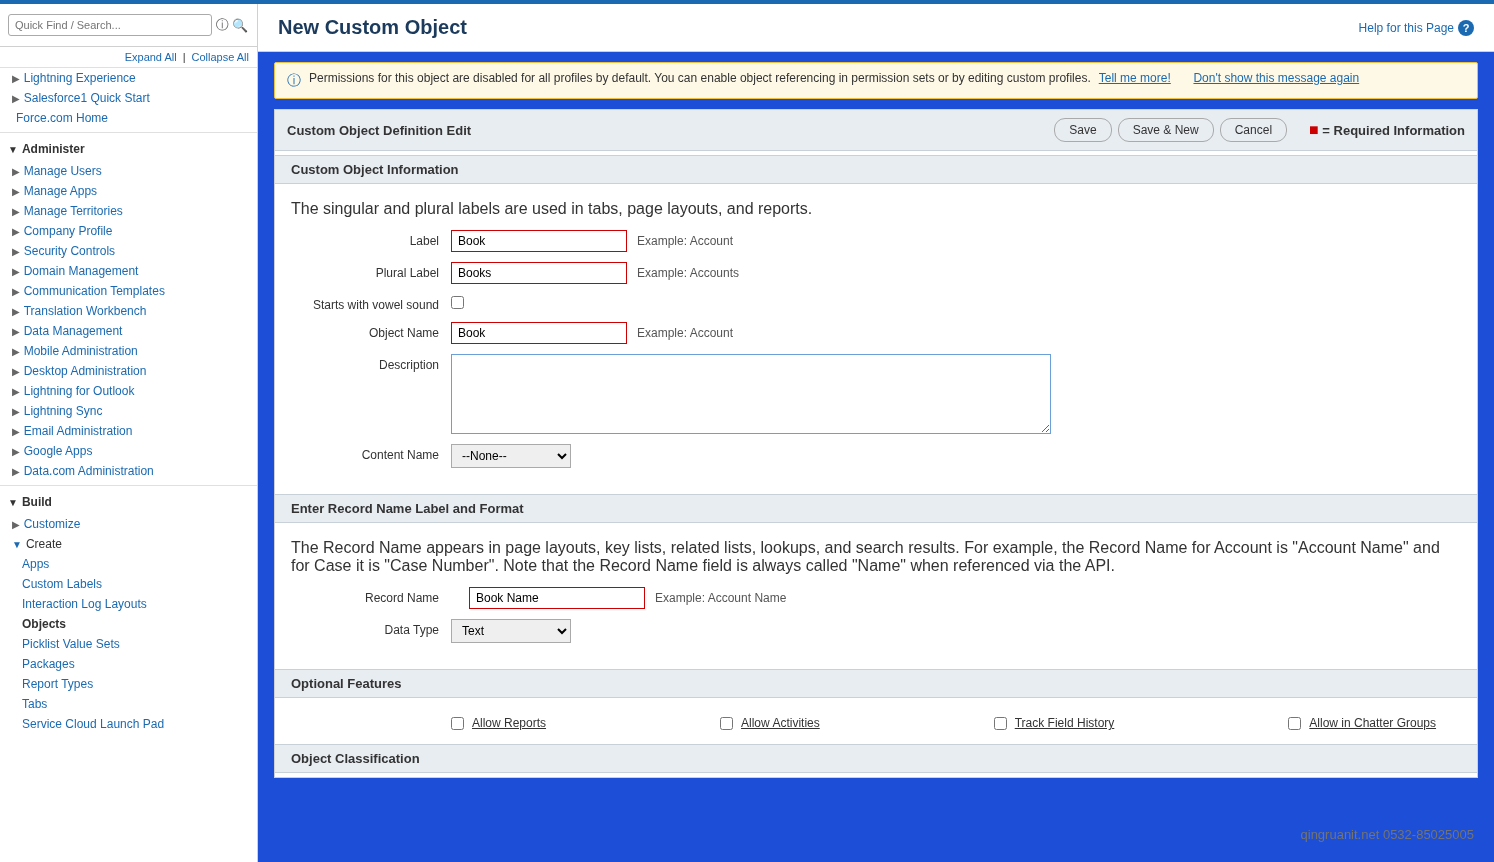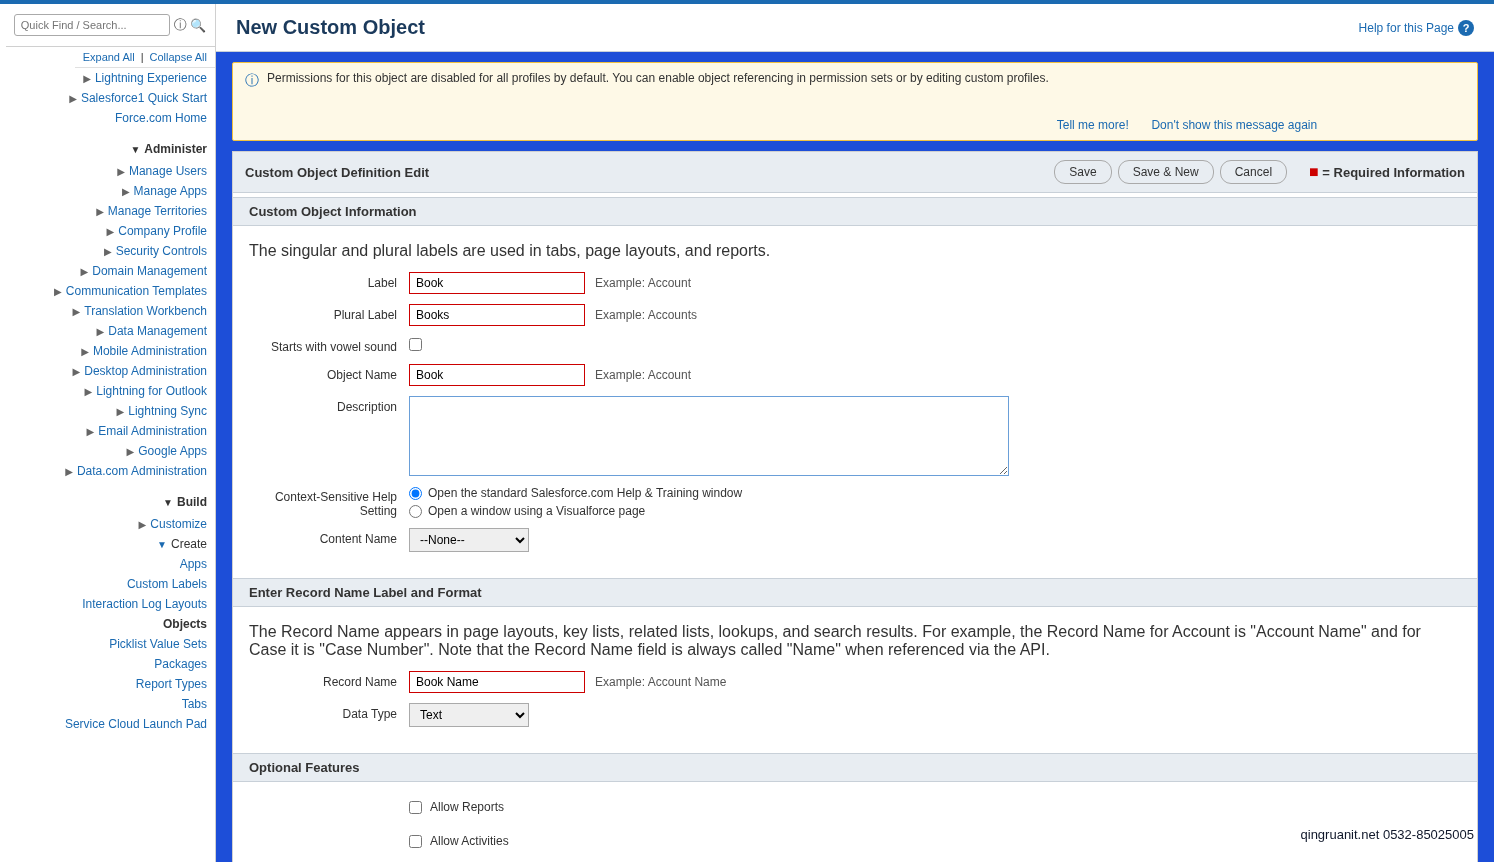--- a/index.html
+++ b/index.html
@@ -5,21 +5,21 @@
     * { box-sizing: border-box; margin: 0; padding: 0; }
     body { font-family: Arial, sans-serif; font-size: 12px; background: #f4f6f9; color: #333; display: flex; flex-direction: column; height: 862px; overflow: hidden; }
 
     
     #top-bar { background: #1b6ab1; height: 4px; }
 
     
     #layout { display: flex; flex: 1; overflow: hidden; }
 
     
-    #sidebar { width: 216px; background: #fff; border-right: 1px solid #d0d0d0; display: flex; flex-direction: column; overflow-y: auto; flex-shrink: 0; align-items: flex-end; }
+    #sidebar { width: 258px; background: #fff; border-right: 1px solid #d0d0d0; display: flex; flex-direction: column; overflow-y: auto; flex-shrink: 0; }
     #search-bar { padding: 10px 8px; border-bottom: 1px solid #d0d0d0; display: flex; align-items: center; gap: 4px; }
     #search-bar input { flex: 1; border: 1px solid #aaa; border-radius: 3px; padding: 4px 6px; font-size: 11px; }
     #search-bar .icon-btn { cursor: pointer; color: #666; font-size: 13px; }
     #expand-collapse { padding: 4px 8px; font-size: 11px; border-bottom: 1px solid #e0e0e0; display: flex; gap: 6px; justify-content: flex-end; }
     #expand-collapse a { color: #1b6ab1; text-decoration: none; cursor: pointer; }
     .sidebar-item { display: flex; align-items: center; padding: 3px 8px 3px 12px; cursor: pointer; color: #1b6ab1; font-size: 12px; }
     .sidebar-item .arrow { margin-right: 4px; color: #666; font-size: 10px; }
     .sidebar-sub-item { padding: 3px 8px 3px 22px; cursor: pointer; color: #1b6ab1; font-size: 12px; }
     .sidebar-sub-item.active { color: #333; font-weight: bold; text-decoration: none; cursor: default; }
     .sidebar-divider { height: 1px; background: #e0e0e0; margin: 4px 0; }
@@ -28,21 +28,21 @@
 
     
     #main { flex: 1; overflow-y: auto; background: #1d4ed8; }
     #main-header { background: #fff; border-bottom: 1px solid #c8d0d8; padding: 12px 20px; display: flex; align-items: center; justify-content: space-between; }
     #main-header h1 { font-size: 20px; font-weight: bold; color: #1b3a5c; }
     #main-header .help-link { font-size: 12px; color: #1b6ab1; text-decoration: none; display: flex; align-items: center; gap: 4px; }
 
     
     .alert-banner { background: #fef9e7; border: 1px solid #f0c040; margin: 10px 16px; padding: 8px 12px; display: flex; align-items: flex-start; gap: 8px; font-size: 12px; border-radius: 2px; }
     .alert-banner .alert-icon { color: #1b6ab1; font-size: 14px; margin-top: 1px; }
-    .alert-banner a { color: #1b6ab1; cursor: pointer; margin-top: 47px; }
+    .alert-banner a { color: #1b6ab1; text-decoration: underline; cursor: pointer; }
 
     
     .form-container { margin: 8px 16px; background: #fff; border: 1px solid #d0d0d0; }
     .form-container-header { background: #e8edf2; padding: 8px 12px; font-weight: bold; font-size: 13px; color: #333; border-bottom: 1px solid #c8d0d8; display: flex; align-items: center; justify-content: space-between; }
     .form-toolbar { padding: 8px 12px; background: #f8f9fa; border-bottom: 1px solid #d0d0d0; display: flex; gap: 6px; align-items: center; }
     .btn { padding: 4px 14px; font-size: 12px; border-radius: 11px; cursor: pointer; border: 1px solid; }
     .btn-secondary { background: #e8edf2; color: #333; border-color: #aaa; }
     .required-mark { color: #c00; font-size: 16px; }
 
     
@@ -56,25 +56,25 @@
     .form-field .example-text { font-size: 12px; color: #555; }
     .form-field input[type="checkbox"] { margin-top: 2px; }
     .form-field select { padding: 3px 6px; font-size: 12px; border: 1px solid #aaa; min-width: 120px; }
     .form-field .radio-group { display: flex; flex-direction: column; gap: 4px; }
     .form-field .radio-option { display: flex; align-items: center; gap: 6px; font-size: 12px; }
 
     .section-divider { background: #e8edf2; padding: 6px 16px; font-weight: bold; font-size: 13px; color: #333; border-top: 1px solid #c8d0d8; border-bottom: 1px solid #c8d0d8; margin: 4px 0; }
 
     
     .optional-section { padding: 10px 16px; }
-    .optional-section .checkbox-list { display: flex; flex-direction: column; gap: 20px; margin-top: 4px; }
+    .optional-section .checkbox-list { display: flex; flex-direction: row; gap: 14px; margin-top: 4px; text-decoration: underline; }
     .optional-section .checkbox-item { display: flex; align-items: center; gap: 8px; font-size: 12px; margin-left: 160px; }
 
     
-    .watermark { position: fixed; bottom: 20px; right: 20px; color: #0f172a; font-size: 13px; pointer-events: none; z-index: 999; }
+    .watermark { position: fixed; bottom: 20px; right: 20px; color: #737373; font-size: 13px; pointer-events: none; z-index: 999; }
   </style>
 </head>
 <body>
 
 <div id="top-bar"></div>
 <div id="layout">
 
   <div id="sidebar">
     <div id="search-bar">
       <input type="text" placeholder="Quick Find / Search..." style="">
@@ -283,54 +283,39 @@
           </div>
         </div>
 
         <div class="form-row">
           <div class="form-label">Description</div>
           <div class="form-field">
             <textarea style="border-color: rgb(106, 159, 216); width: 600px; height: 80px;"></textarea>
           </div>
         </div>
 
-        <div class="form-row">
-          <div class="form-label">Context-Sensitive Help Setting</div>
-          <div class="form-field">
-            <div class="radio-group">
-              <label class="radio-option">
-                <input type="radio" name="context-help" checked="" style="">
-                <span>Open the standard Salesforce.com Help &amp; Training window</span>
-              </label>
-              <label class="radio-option">
-                <input type="radio" name="context-help" style="">
-                <span>Open a window using a Visualforce page</span>
-              </label>
-            </div>
-          </div>
-        </div>
 
         <div class="form-row">
           <div class="form-label">Content Name</div>
           <div class="form-field">
             <select>
               <option>--None--</option>
             </select>
           </div>
         </div>
       </div>
 
       <div class="section-divider">Enter Record Name Label and Format</div>
       <div class="form-section">
         <div class="form-section-desc">The Record Name appears in page layouts, key lists, related lists, lookups, and search results. For example, the Record Name for Account is "Account Name" and for Case it is "Case Number". Note that the Record Name field is always called "Name" when referenced via the API.</div>
 
         <div class="form-row">
           <div class="form-label">Record Name</div>
           <div class="form-field">
-            <input type="text" value="Book Name" style="border-color: rgb(204, 0, 0);">
+            <input type="text" value="Book Name" style="border-color: rgb(204, 0, 0); margin-left: 18px;">
             <span class="example-text">Example:  Account Name</span>
           </div>
         </div>
 
         <div class="form-row">
           <div class="form-label">Data Type</div>
           <div class="form-field">
             <select>
               <option>Text</option>
             </select>

